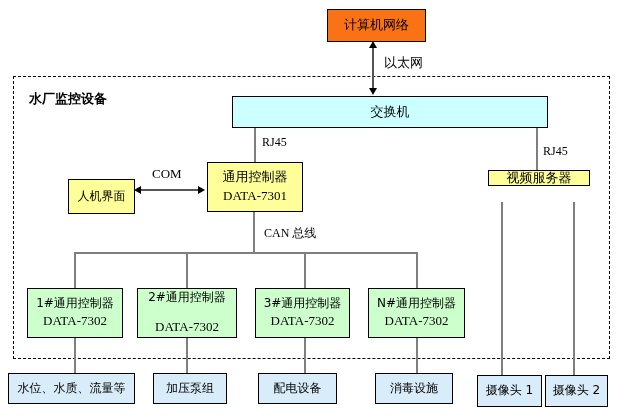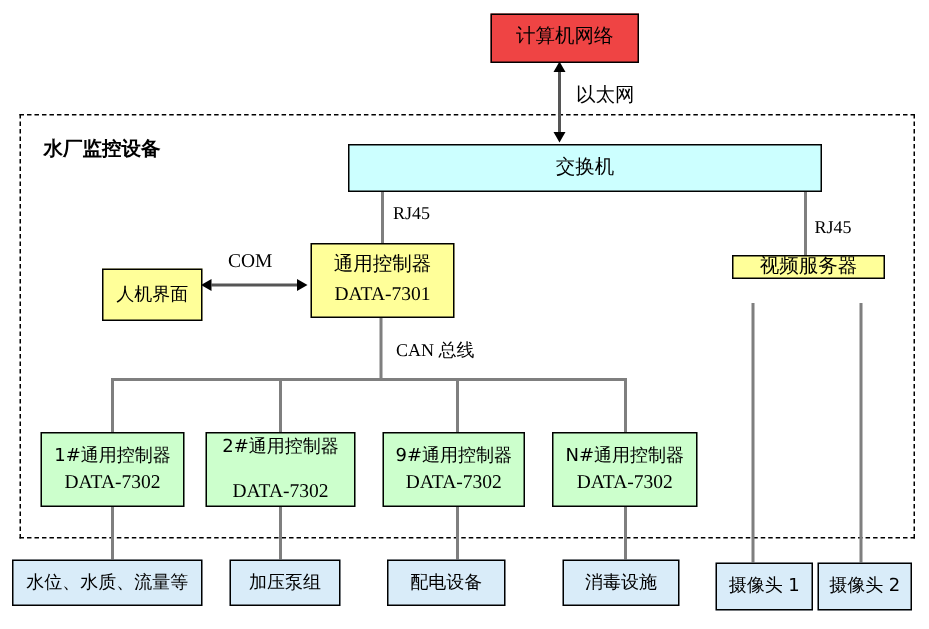--- a/index.html
+++ b/index.html
@@ -5,21 +5,21 @@
   html,body{margin:0;padding:0;background:#fff;}
   #stage{
     position:relative;width:619px;height:419px;background:#ffffff;overflow:hidden;
     font-family:"DejaVu Sans","Liberation Sans",sans-serif;color:#000;
   }
   .box{
     position:absolute;box-sizing:border-box;border:1px solid #000;
     display:flex;flex-direction:column;align-items:center;justify-content:center;
     text-align:center;font-size:13px;line-height:1.45;
   }
-  .fill-orange{background:#ef4444;}
+  .fill-orange{background:#f97316;font-family:Liberation Serif, serif;}
   .fill-cyan{background:#ccffff;}
   .fill-yellow{background:#ffff99;}
   .fill-green{background:#ccffcc;}
   .fill-blue{background:#d9ecf9;}
   .vline,.hline{position:absolute;background:#7f7f7f;}
   .edge-label{position:absolute;font-size:12px;white-space:nowrap;
     font-family:"Liberation Serif","DejaVu Serif",serif;}
   .serif{font-family:"Liberation Serif","DejaVu Serif",serif;}
   .region{position:absolute;box-sizing:border-box;border:1px dashed #000;}
   .region-title{position:absolute;font-weight:bold;font-size:13px;white-space:nowrap;text-align:center;}
@@ -85,21 +85,21 @@
 
   <div class="box fill-green" style="left:27px;top:288px;width:96px;height:50px;">
     <span class="small">1#通用控制器</span>
     <span class="serif">DATA-7302</span>
   </div>
   <div class="box fill-green" style="left:137px;top:288px;width:100px;height:50px;justify-content:space-between;">
     <span class="small">2#通用控制器</span>
     <span class="serif">DATA-7302</span>
   </div>
   <div class="box fill-green" style="left:255px;top:288px;width:95px;height:50px;">
-    <span class="small">9#通用控制器</span>
+    <span class="small">3#通用控制器</span>
     <span class="serif">DATA-7302</span>
   </div>
   <div class="box fill-green" style="left:368px;top:288px;width:97px;height:50px;">
     <span class="small">N#通用控制器</span>
     <span class="serif">DATA-7302</span>
   </div>
 
   <div class="vline" style="left:74px;top:338px;width:2px;height:35px;"></div>
   <div class="vline" style="left:186px;top:338px;width:2px;height:35px;"></div>
   <div class="vline" style="left:304px;top:338px;width:2px;height:35px;"></div>

